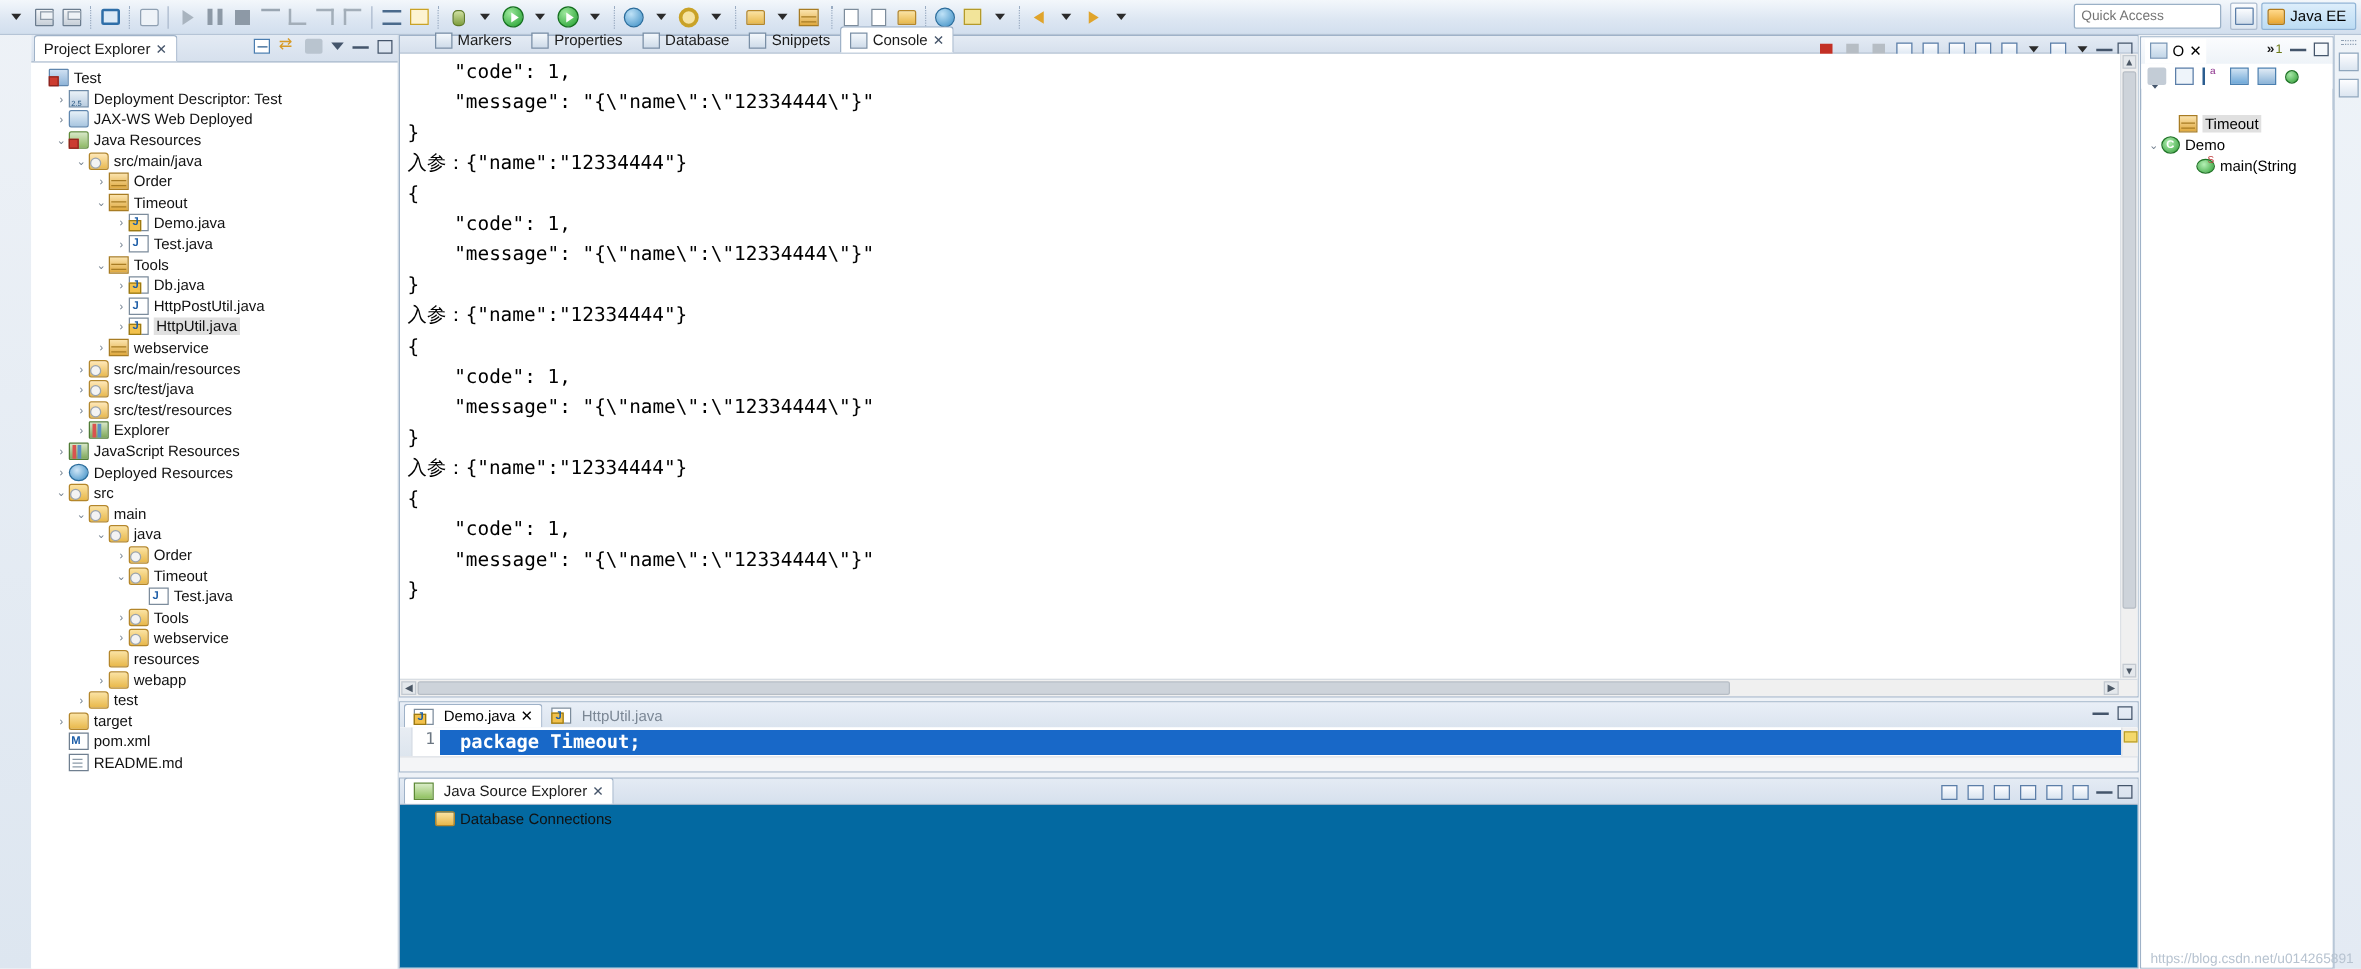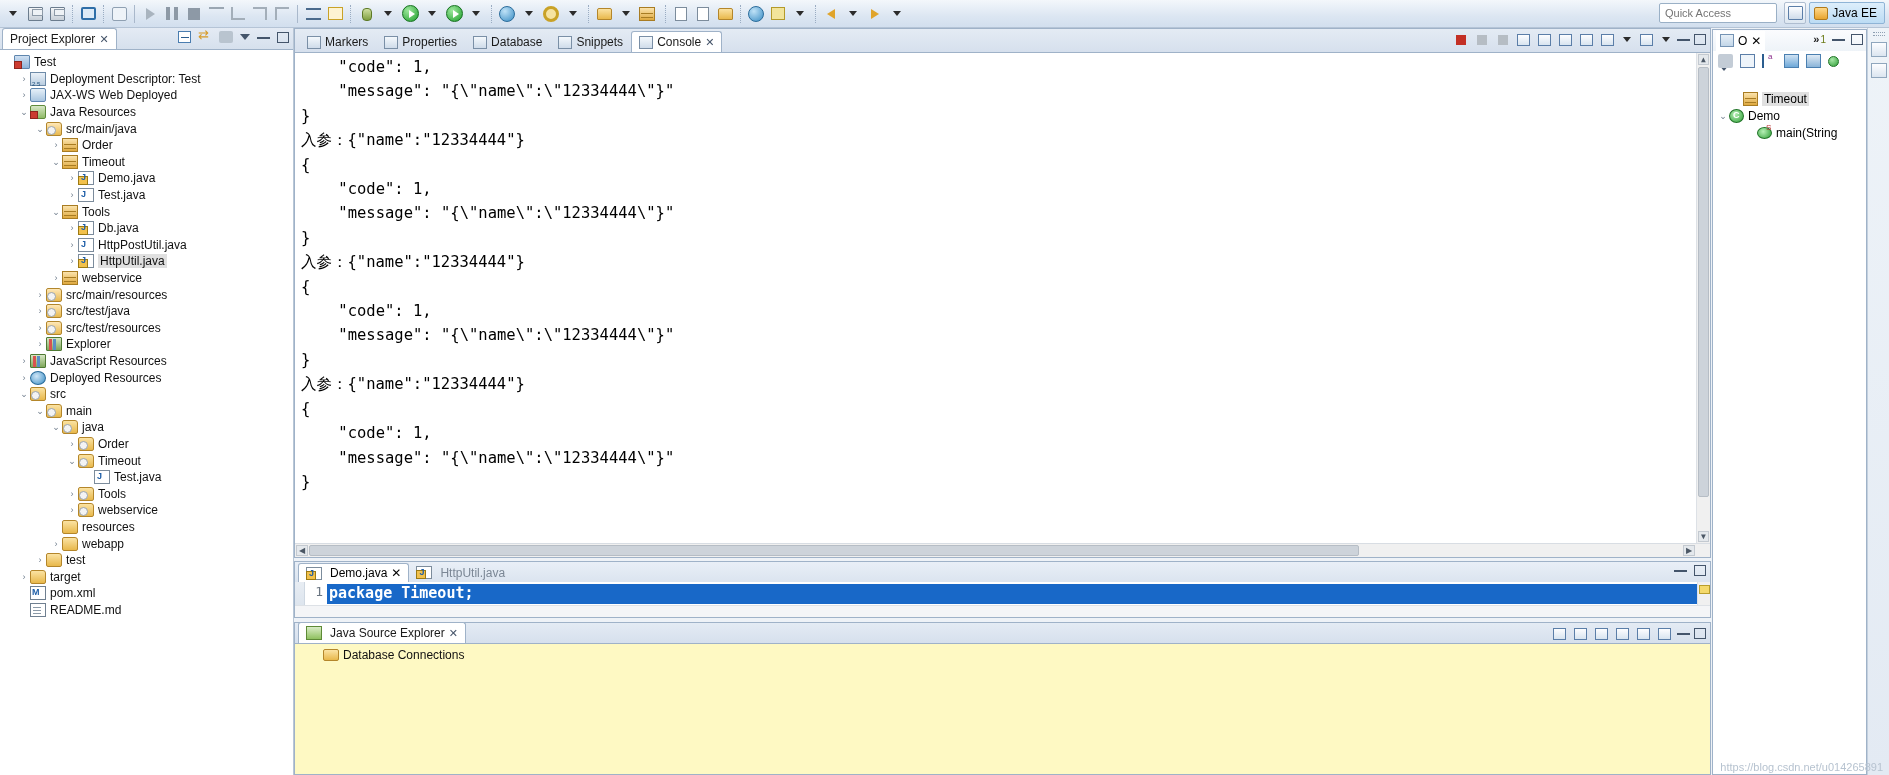--- a/index.html
+++ b/index.html
@@ -79,21 +79,21 @@
     padding:0 7px; font-size:12px; color:#1a1a1a;
     border:1px solid transparent; border-bottom:none;
   }
   .vtab.active { background:#fff; border-color:#9fb2c8; border-radius:3px 3px 0 0; }
   .vtab .x { font-size:11px; color:#46556a; }
   .ctl-min { width:13px;height:3px;border-bottom:2px solid #44556b; }
   .ctl-max { width:12px;height:11px;border:1.5px solid #44556b; }
   .ctl-tri { width:0;height:0;border-left:5px solid transparent;border-right:5px solid transparent;border-top:6px solid #44556b; }
 
   
-  .body-row { display:flex; height:747px; }
+  .body-row { display:flex; height:747px;margin-left:25px; }
   .left-pane { width:294px; background:#fff; border-right:1px solid #b8c6d6; display:flex; flex-direction:column; }
   .center-pane { flex:1; display:flex; flex-direction:column; background:#eef2f7; }
   .right-pane { width:178px; background:#eef2f7; display:flex; }
 
   
   .pe-head { position:relative; }
   .pe-tools { position:absolute; right:4px; top:3px; display:flex; align-items:center; gap:7px; }
   .collapse-ico{width:13px;height:12px;border:1px solid #4a7db0;background:#fff;position:relative;}
   .collapse-ico:after{content:"";position:absolute;left:2px;top:5px;width:8px;height:1px;background:#2b5d8f;}
   .link-ico{width:14px;height:12px;position:relative;}
@@ -128,21 +128,21 @@
   .i-depres{background:radial-gradient(circle at 40% 35%,#cfe6f7,#3a8dc4);border:1px solid #2a6c9b;border-radius:50%;}
   .i-folder{background:linear-gradient(#fbe3a3,#e8b84b);border:1px solid #b4862a;border-radius:2px 3px 2px 2px;}
   .i-folder.src:after{content:"";position:absolute;left:0px;bottom:0px;width:7px;height:7px;border-radius:50%;background:#f3f3f3;border:1px solid #9aa3ad;}
   .i-pom{background:#fff;border:1px solid #6f7f90;width:13px;height:14px;}
   .i-pom:after{content:"M";position:absolute;left:1px;top:0px;font-size:9px;color:#1f5fa8;font-weight:bold;}
   .i-md{background:#fff;border:1px solid #6f7f90;width:13px;height:14px;}
   .i-md:after{content:"";position:absolute;left:2px;top:3px;width:8px;height:1px;background:#8b9aa8;box-shadow:0 3px 0 #8b9aa8,0 6px 0 #8b9aa8;}
 
   
   .console-wrap { background:#fff; border:1px solid #9fb2c8; margin:0; flex:0 0 auto; height:530px; display:flex; flex-direction:column; }
-  .console-tabbar { height:24px; display:flex; align-items:flex-end; background:linear-gradient(#e4ebf4,#d6e0ed); border-bottom:1px solid #9fb2c8; position:relative; padding-left:4px; }
+  .console-tabbar { height:14px; display:flex; align-items:flex-end; background:linear-gradient(#e4ebf4,#d6e0ed); border-bottom:1px solid #9fb2c8; position:relative; padding-left:20px; }
   .console-tools { position:absolute; right:4px; top:2px; display:flex; align-items:center; gap:4px; }
   .ctool { width:17px;height:17px;border:1px solid transparent;display:flex;align-items:center;justify-content:center; }
   .ctool.red { }
   .ctool.red i { width:10px;height:10px;background:#c33025;display:block; }
   .ctool.gray i { width:10px;height:10px;background:#b6bdc4;display:block; }
   .ctool .mini { width:13px;height:12px;border:1px solid #5b7ea8;background:linear-gradient(#fdfdff,#d8e4f0); display:block;}
   .console-title { height:17px; font-size:11.5px; padding:2px 0 0 3px; color:#111; background:#fff; border-bottom:1px solid #d4dbe3;}
   .console-body { flex:1; position:relative; overflow:hidden; background:#fff; font-family:"DejaVu Sans Mono", monospace; font-size:15.5px; line-height:24.4px; padding:2px 0 0 3px; }
   .cline { white-space:pre; padding-left:3px; }
   .console-hscroll { height:14px; background:#f0f0f0; border-top:1px solid #d8dde3; position:relative; }
@@ -156,31 +156,31 @@
   .editor-wrap { margin-top:3px; background:#fff; border:1px solid #9fb2c8; height:57px; display:flex; flex-direction:column; position:relative;}
   .editor-tabbar { height:20px; display:flex; align-items:flex-end; background:linear-gradient(#e9eff7,#dbe4ef); position:relative; padding-left:3px;}
   .etab { height:19px; display:flex; align-items:center; gap:4px; padding:0 7px; font-size:12px; }
   .etab.active { background:#fff; border:1px solid #9fb2c8; border-bottom:none; border-radius:3px 3px 0 0; color:#000; }
   .etab.inactive { color:#7b8795; }
   .editor-ctl { position:absolute; right:4px; top:3px; display:flex; gap:7px; align-items:center;}
   .editor-body { flex:1; display:flex; background:#fff; position:relative;}
   .ruler { width:10px; background:linear-gradient(#e8edf3,#dde5ee); border-right:1px solid #cfd8e2; }
   .gutter { width:22px; text-align:right; padding-right:4px; font-family:"DejaVu Sans Mono",monospace; font-size:13px; color:#6b7682; padding-top:2px;}
   .code-area { flex:1; position:relative; padding-top:2px;}
-  .code-line-sel { background:#1868c8; color:#fff; font-family:"DejaVu Sans Mono",monospace; font-size:15px; font-weight:bold; padding-left:2px; height:20px; }
+  .code-line-sel { background:#1868c8; color:#fff; font-family:"DejaVu Sans Mono",monospace; font-size:15px; font-weight:bold; padding-left:16px; height:20px; }
   .ed-scroll { width:13px; background:#f0f0f0; border-left:1px solid #dde1e6; position:relative;}
   .ed-mark { position:absolute; right:0; top:3px; width:11px; height:9px; background:#f4d96b; border:1px solid #b99e2c;}
 
   .editor-hscroll { height:12px; background:#f4f5f7; border-top:1px solid #dde1e6; position:relative;}
 
   
   .dse-wrap { margin-top:4px; background:#fff; border:1px solid #9fb2c8; flex:1; display:flex; flex-direction:column; }
   .dse-tabbar { height:21px; display:flex; align-items:flex-end; background:linear-gradient(#e4ebf4,#d6e0ed); padding-left:3px; position:relative; border-bottom:1px solid #9fb2c8;}
   .dse-tools { position:absolute; right:4px; top:2px; display:flex; gap:4px; align-items:center;}
-  .dse-body { flex:1; background:#fef9c3; padding:3px 0 0 14px; }
+  .dse-body { flex:1; background:#0369a1; padding:3px 0 0 14px; }
   .i-dse{background:linear-gradient(#d9ecc6,#8fc15f);border:1px solid #5d8a36;}
   .i-db{width:15px;height:12px;background:linear-gradient(#fbe3a3,#e8b84b);border:1px solid #b4862a;border-radius:2px;}
 
   
   .outline { flex:1; background:#fff; border:1px solid #9fb2c8; margin:1px 0 0 1px; display:flex; flex-direction:column;}
   .outline-tabbar { height:21px; display:flex; align-items:center; background:linear-gradient(#fbfcfe,#eef3f8); position:relative; padding-left:3px;}
   .outline-tab { display:flex; align-items:center; gap:4px; font-size:12px; padding:0 4px; height:20px; background:#fff;}
   .o-ico { width:14px;height:13px;background:linear-gradient(#e8f0f8,#c2d6e8);border:1px solid #7493b4;}
   .outline-ctl { position:absolute; right:3px; top:3px; display:flex; gap:6px; align-items:center; }
   .chev2 { font-size:11px; color:#1b1b1b; font-weight:bold; }

